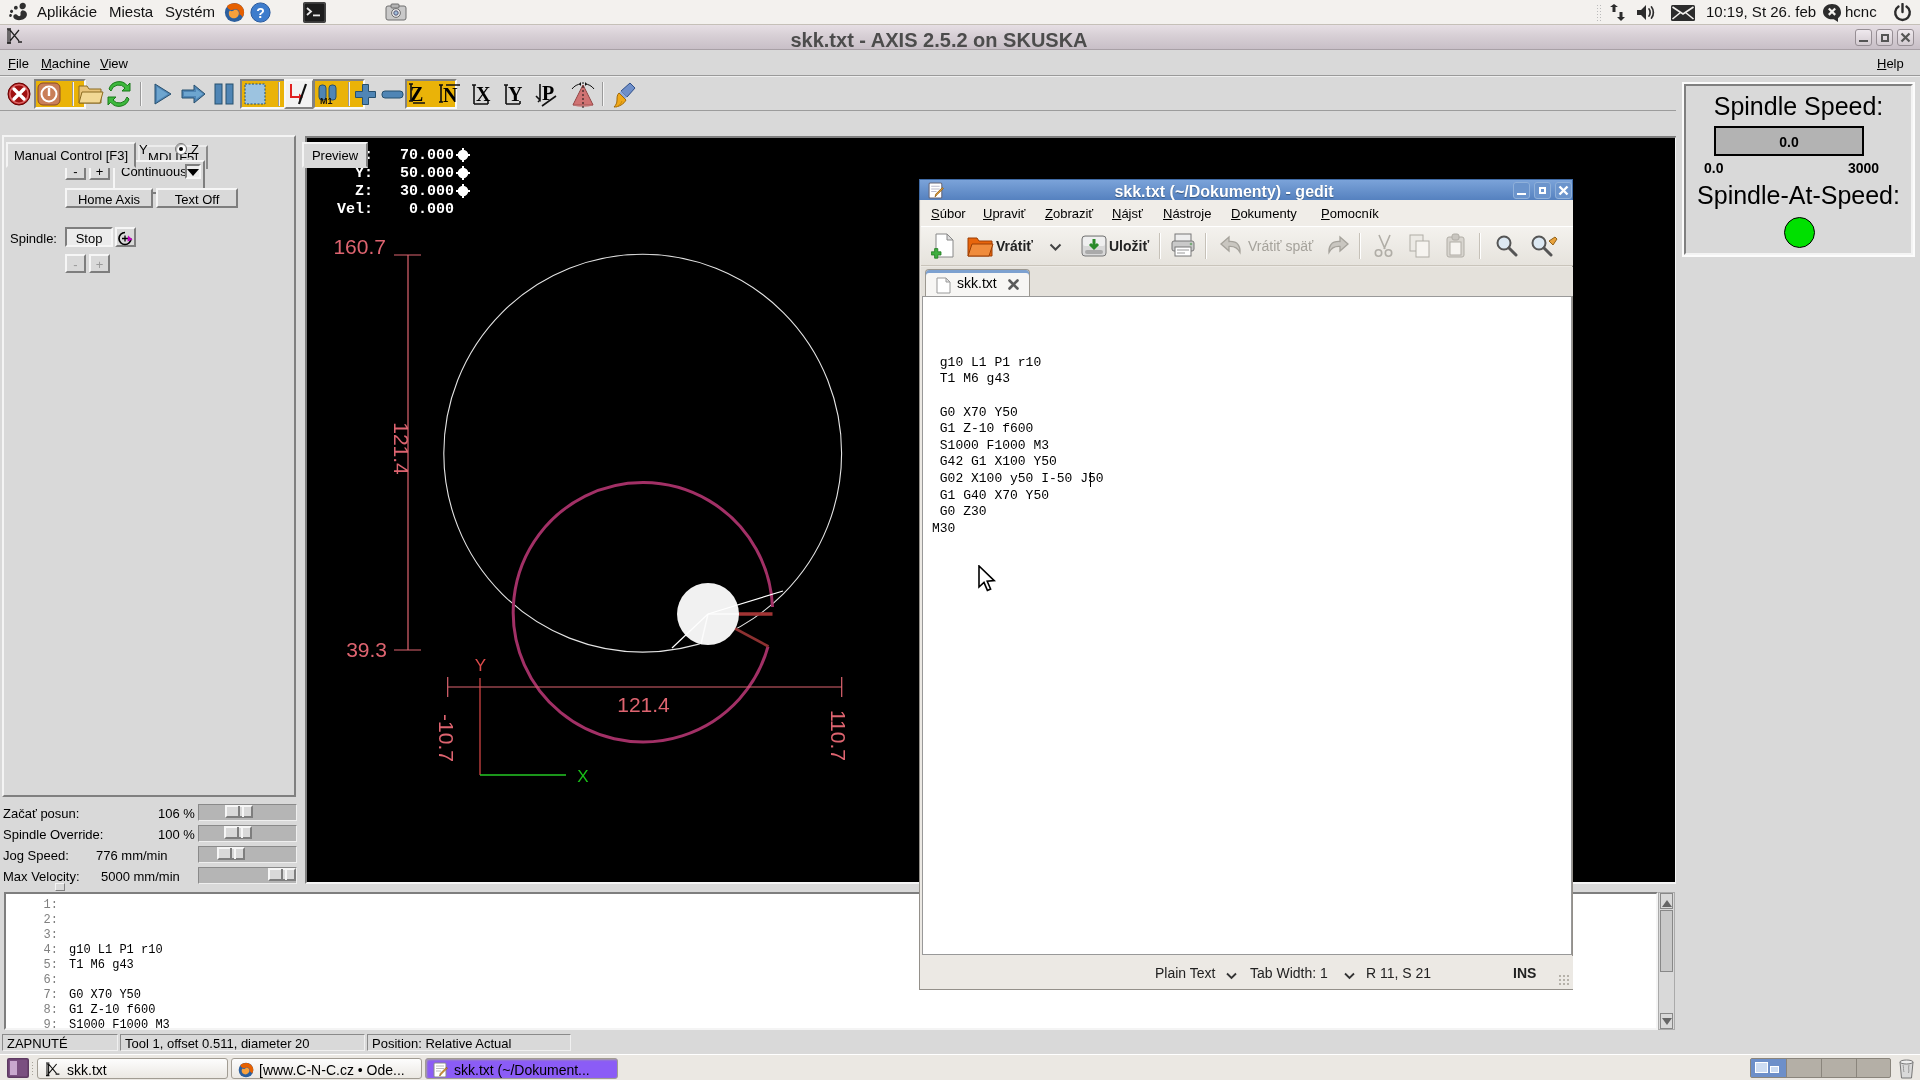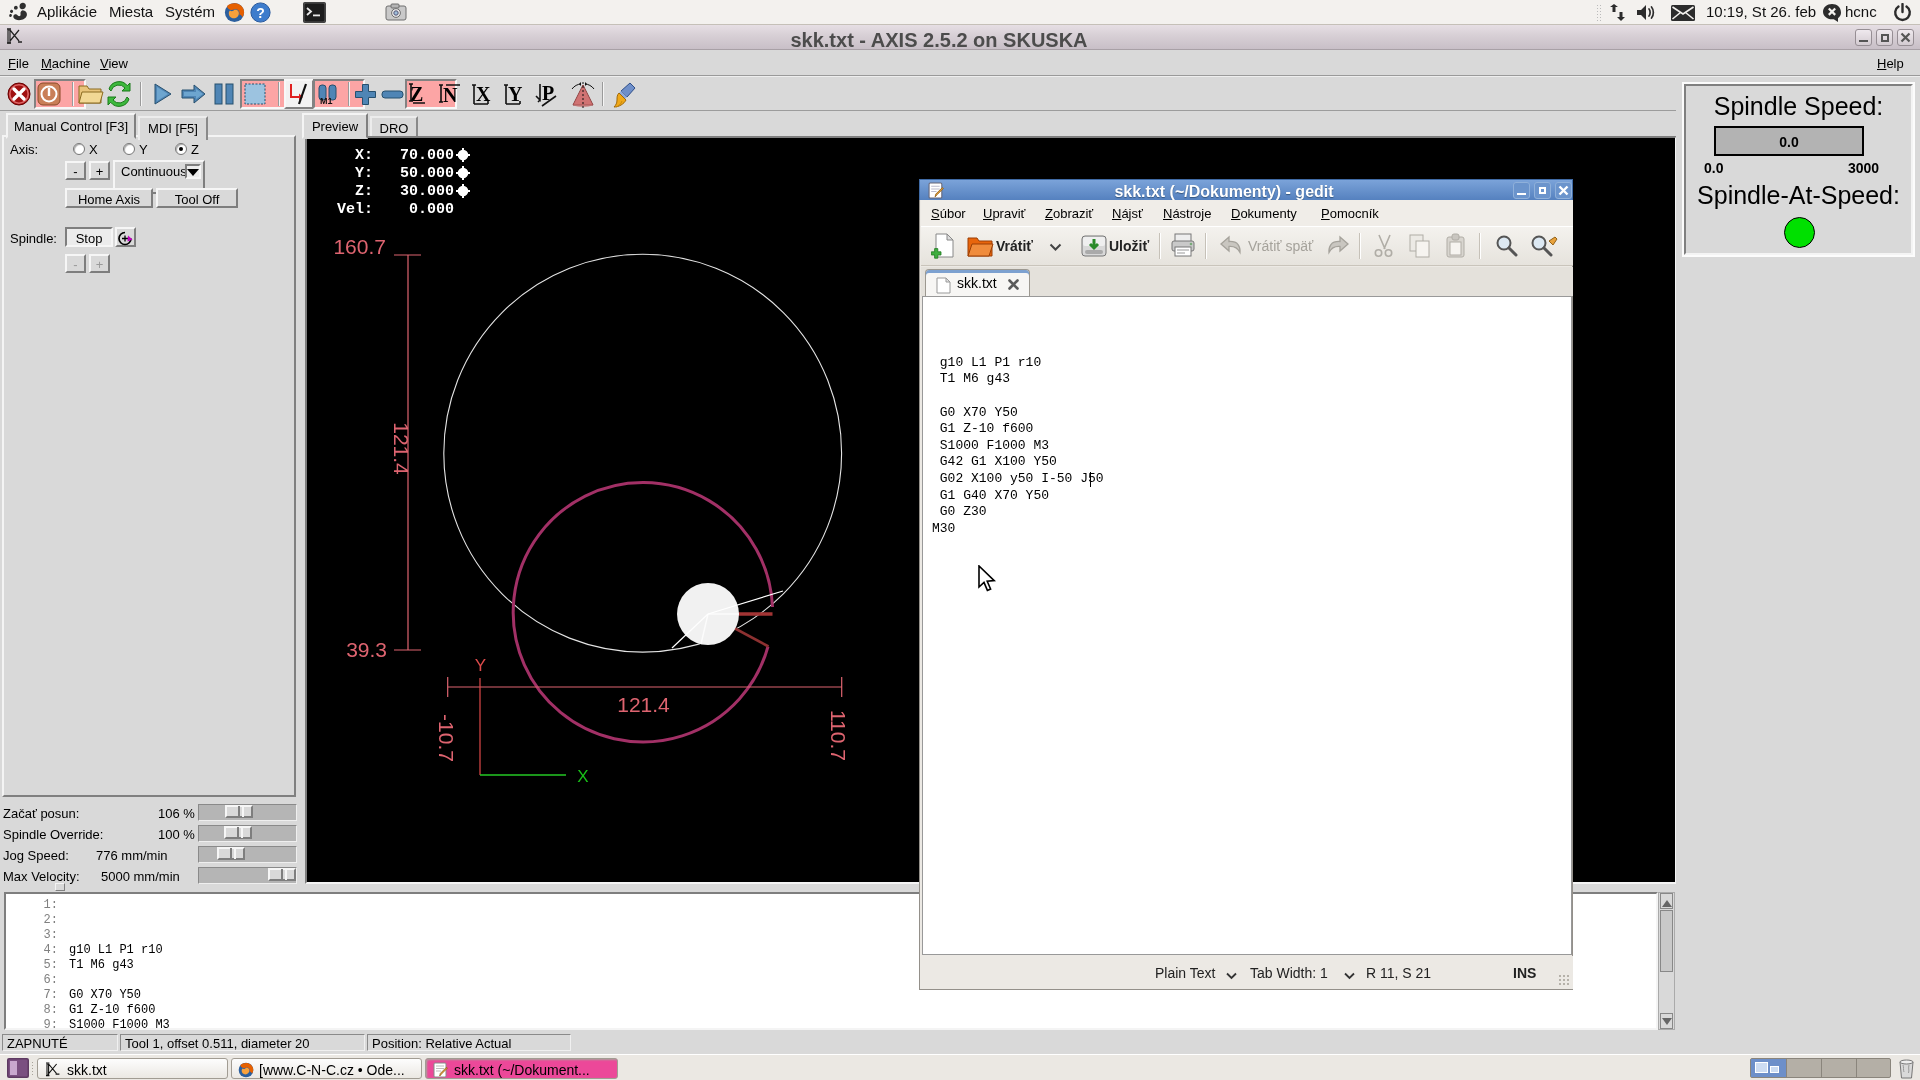--- a/index.html
+++ b/index.html
@@ -11,24 +11,24 @@
 #axtitle{position:absolute;left:0;top:25px;width:1920px;height:25px;background:linear-gradient(180deg,#e6dfe4 0%,#d7cfd5 45%,#c8bfc7 100%);border-bottom:1px solid #a8a0a6;}
 #axtitle .t{position:absolute;left:0;right:0;top:4px;text-align:center;font-size:20px;font-weight:bold;color:#4c4c4c;}
 .wbtn{position:absolute;top:4px;width:17px;height:17px;border:1px solid #968e94;border-radius:3px;background:linear-gradient(#efe9ee,#d3cbd1);color:#555;}
 
 #axmenu{position:absolute;left:0;top:50px;width:1920px;height:27px;background:#d9d9d9;border-bottom:2px groove #eee;font-size:13px;color:#000;}
 #axmenu>span{position:absolute;top:6px;}
 .ul{text-decoration:underline;}
 
 #axtool{position:absolute;left:0;top:77px;width:1676px;height:34px;background:#d9d9d9;border-bottom:1px solid #9c9c9c;}
 .tsep{position:absolute;top:5px;width:2px;height:24px;border-left:1px solid #9a9a9a;border-right:1px solid #f5f5f5;}
-.tbtn-down{position:absolute;top:2px;width:52px;height:30px;background:#fca5a5;border:2px solid;border-color:#828282 #f8f8f8 #f8f8f8 #828282;}
+.tbtn-down{position:absolute;top:2px;width:52px;height:30px;background:#eab308;border:2px solid;border-color:#828282 #f8f8f8 #f8f8f8 #828282;}
 
 #lpanel{position:absolute;left:0;top:111px;width:300px;height:779px;background:#d9d9d9;}
-.tk-tab{position:absolute;height:24px;background:#d9d9d9;border:2px solid;border-color:#f4f4f4 #808080 #d9d9d9 #f4f4f4;border-bottom:none;font-size:13px;text-align:center;}
+.tk-tab{position:absolute;height:24px;background:#d9d9d9;border:2px solid;border-color:#f4f4f4 #808080 #d9d9d9 #f4f4f4;border-bottom:none;font-size:13px;text-align:center;margin-top:29px;}
 .tk-tab.off{border-color:#ececec #8a8a8a #d9d9d9 #ececec;}
 .tk-frame{position:absolute;border:2px solid;border-color:#f4f4f4 #808080 #808080 #f4f4f4;}
 .tkbtn{position:absolute;background:#d9d9d9;border:2px solid;border-color:#f6f6f6 #7e7e7e #7e7e7e #f6f6f6;font-size:13px;color:#000;text-align:center;}
 .tkbtn.press{background:#ececec;border-color:#7e7e7e #f6f6f6 #f6f6f6 #7e7e7e;}
 .tkbtn.dis{color:#9a9a9a;}
 .radio{position:absolute;width:12px;height:12px;border-radius:50%;background:#fff;border:1px solid #767676;box-shadow:inset 1px 1px 1px #aaa;}
 .lbl{position:absolute;font-size:13px;color:#000;}
 .slider{position:absolute;height:17px;background:#b5b5b5;border:1px solid;border-color:#8a8a8a #efefef #efefef #8a8a8a;}
 .sthumb{position:absolute;top:0px;width:28px;height:13px;background:#d9d9d9;border:2px solid;border-color:#f6f6f6 #7e7e7e #7e7e7e #f6f6f6;}
 .sthumb:after{content:"";position:absolute;left:11px;top:-1px;height:11px;width:2px;border-left:2px solid #7e7e7e;border-right:2px solid #f6f6f6;}
@@ -41,21 +41,21 @@
 #spframe{position:absolute;left:8px;top:7px;width:229px;height:171px;background:#d9d9d9;border:2px solid;border-color:#808080 #f4f4f4 #f4f4f4 #808080;box-shadow:0 0 0 2px #fcfcfc;}
 
 #codewrap{position:absolute;left:0px;top:890px;width:1677px;height:142px;background:#d9d9d9;}
 #code{position:absolute;left:4px;top:2px;width:1654px;height:138px;background:#fff;border:2px solid;border-color:#7e7e7e #f4f4f4 #f4f4f4 #7e7e7e;font-family:"Liberation Mono",monospace;font-size:12px;line-height:15px;white-space:pre;}
 
 #sbar{position:absolute;left:0;top:1032px;width:1920px;height:22px;background:#d9d9d9;}
 .scell{position:absolute;top:2px;height:17px;background:#d9d9d9;border:1px solid;border-color:#8a8a8a #f0f0f0 #f0f0f0 #8a8a8a;font-size:13px;padding:1px 4px 0 4px;white-space:nowrap;overflow:hidden;}
 
 #taskbar{position:absolute;left:0;top:1054px;width:1920px;height:26px;background:#ebe8e3;border-top:1px solid #fff;}
 .task{position:absolute;top:3px;height:21px;border:1px solid #a19c93;border-radius:3px;background:linear-gradient(#fdfdfd,#ebe8e3);font-size:14px;color:#000;white-space:nowrap;overflow:hidden;}
-.task.active{background:#ec4899;box-shadow:inset 1px 1px 2px #a8a49d;}
+.task.active{background:#8b5cf6;box-shadow:inset 1px 1px 2px #a8a49d;}
 
 #gedit{position:absolute;left:919px;top:179px;width:654px;height:811px;}
 #gtitle{position:absolute;left:0;top:0;width:654px;height:21px;background:linear-gradient(#7ba3d9,#5581bf);border:1px solid #3f6aa5;border-bottom:none;}
 #gbody{position:absolute;left:0;top:21px;width:654px;height:790px;background:#ece9e4;border:1px solid #94908a;border-top:none;}
 #gmenu{position:absolute;left:1px;top:0px;width:652px;height:26px;background:#f0ede8;font-size:13px;color:#000;}
 #gmenu>span{position:absolute;top:6px;}
 #gtool{position:absolute;left:1px;top:26px;width:652px;height:40px;background:linear-gradient(#f4f2ee,#e6e3dd);border-top:1px solid #fff;border-bottom:1px solid #c9c4bb;}
 #gtabs{position:absolute;left:1px;top:67px;width:652px;height:29px;background:#e4e1db;}
 #gtext{position:absolute;left:2px;top:96px;width:650px;height:659px;background:#fff;border:1px solid #999;font-family:"Liberation Mono",monospace;font-size:13px;line-height:16.6px;color:#000;white-space:pre;}
 #gstatus{position:absolute;left:1px;top:756px;width:652px;height:33px;background:#ece9e4;font-size:14px;color:#222;}
@@ -252,21 +252,21 @@
  <div class="radio" style="left:175px;top:32px">
       <div style="position:absolute;left:3px;top:3px;width:4px;height:4px;border-radius:50%;background:#000"></div>
     </div>
     <span class="lbl" style="left:191px;top:31px">Z</span>
  <div class="tkbtn" style="left:65px;top:50px;width:21px;height:19px;padding-top:1px">-</div>
  <div class="tkbtn" style="left:89px;top:50px;width:21px;height:19px;padding-top:1px">+</div>
  <div class="tkbtn" style="left:113px;top:49px;width:92px;height:34px;text-align:left;padding:2px 0 0 6px">Continuous<span style="position:absolute;right:2px;top:2px;width:16px;height:15px;background:#ececec;border:2px solid;border-color:#7e7e7e #f6f6f6 #f6f6f6 #7e7e7e">
         <span style="position:absolute;left:0px;top:3px;width:0;height:0;border:6px solid transparent;border-top:7px solid #000"></span>
       </span></div>
  <div class="tkbtn" style="left:65px;top:77px;width:88px;height:20px;padding-top:2px">Home Axis</div>
- <div class="tkbtn" style="left:156px;top:77px;width:82px;height:20px;padding-top:2px">Tool Off</div>
+ <div class="tkbtn" style="left:156px;top:77px;width:82px;height:20px;padding-top:2px">Text Off</div>
  <span class="lbl" style="left:10px;top:120px">Spindle:</span>
  <div class="tkbtn press" style="left:65px;top:116px;width:48px;height:20px;padding-top:2px">Stop</div>
  <div class="tkbtn" style="left:115px;top:116px;width:21px;height:20px"><svg width="17" height="17" viewBox="0 0 17 17" style="margin-top:1px">
         <path d="M8 2.5a6 6 0 1 0 6 6" stroke="#000" stroke-width="1.7" fill="none"></path>
         <path d="M8 5.5v6M5 8.5h6" stroke="#000" stroke-width="1.3"></path>
         <path d="M15.5 9.5L11 5.5l-.5 6z" fill="#c000c0"></path>
       </svg></div>
  <div class="tkbtn dis" style="left:65px;top:143px;width:21px;height:19px;padding-top:1px">-</div>
  <div class="tkbtn dis" style="left:89px;top:143px;width:21px;height:19px;padding-top:1px">+</div>
  <span class="lbl" style="left:3px;top:695px">Začať posun:</span>

